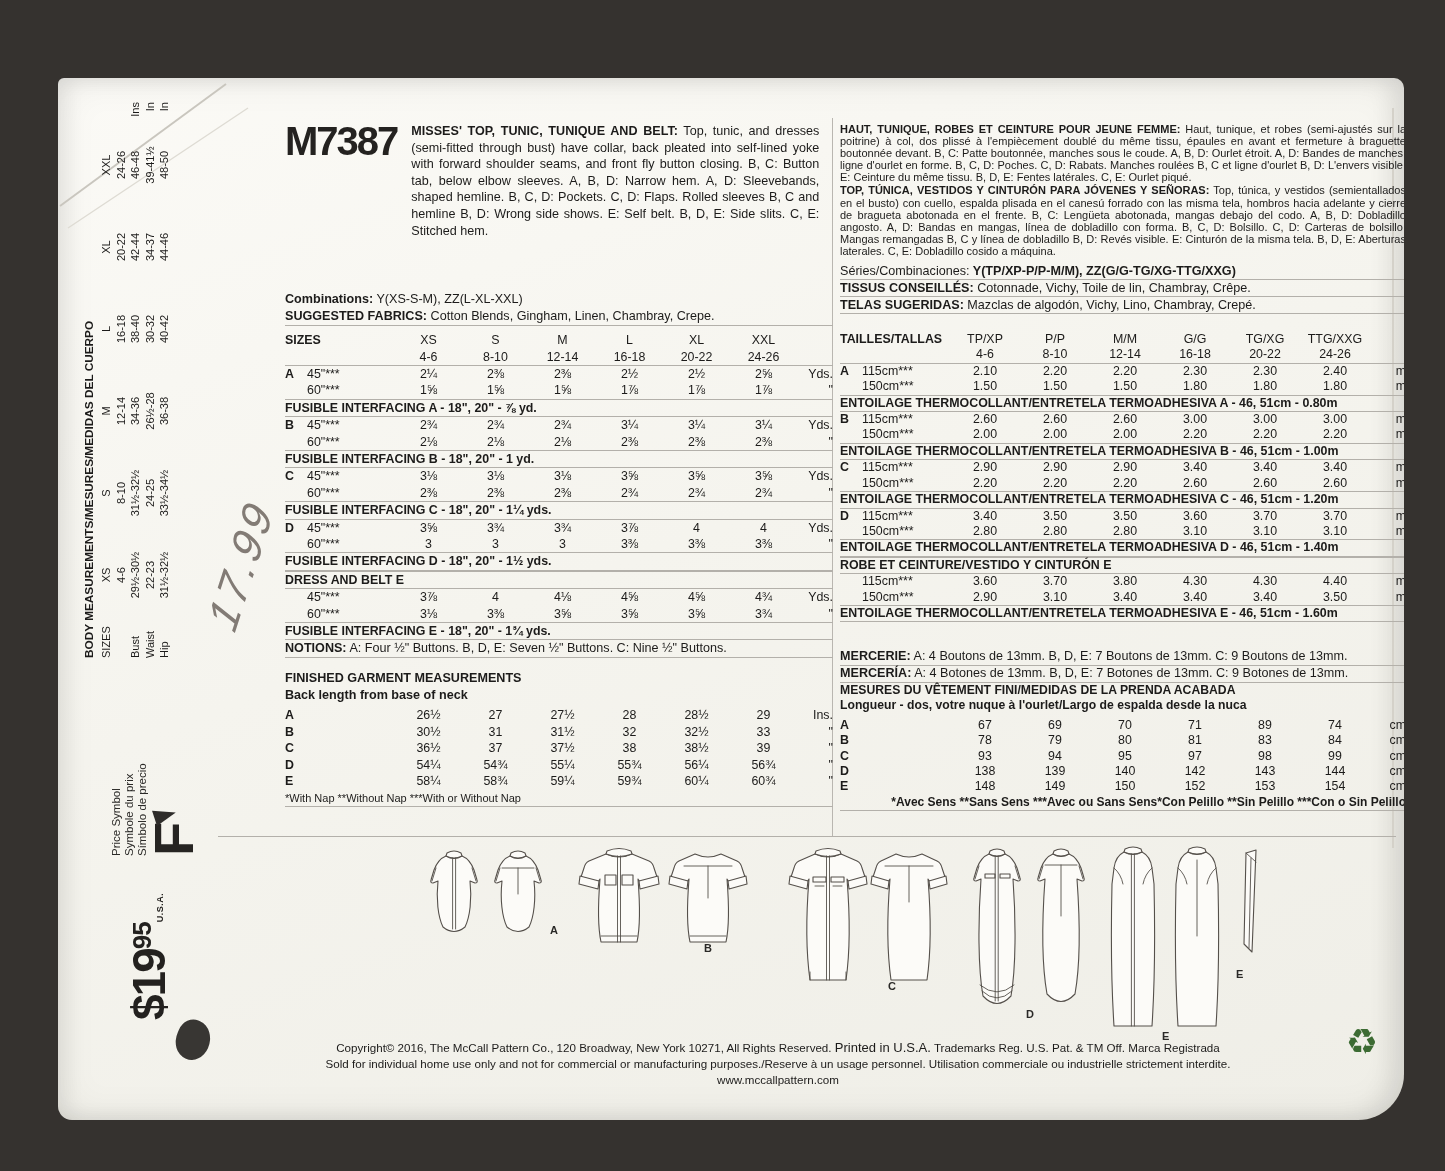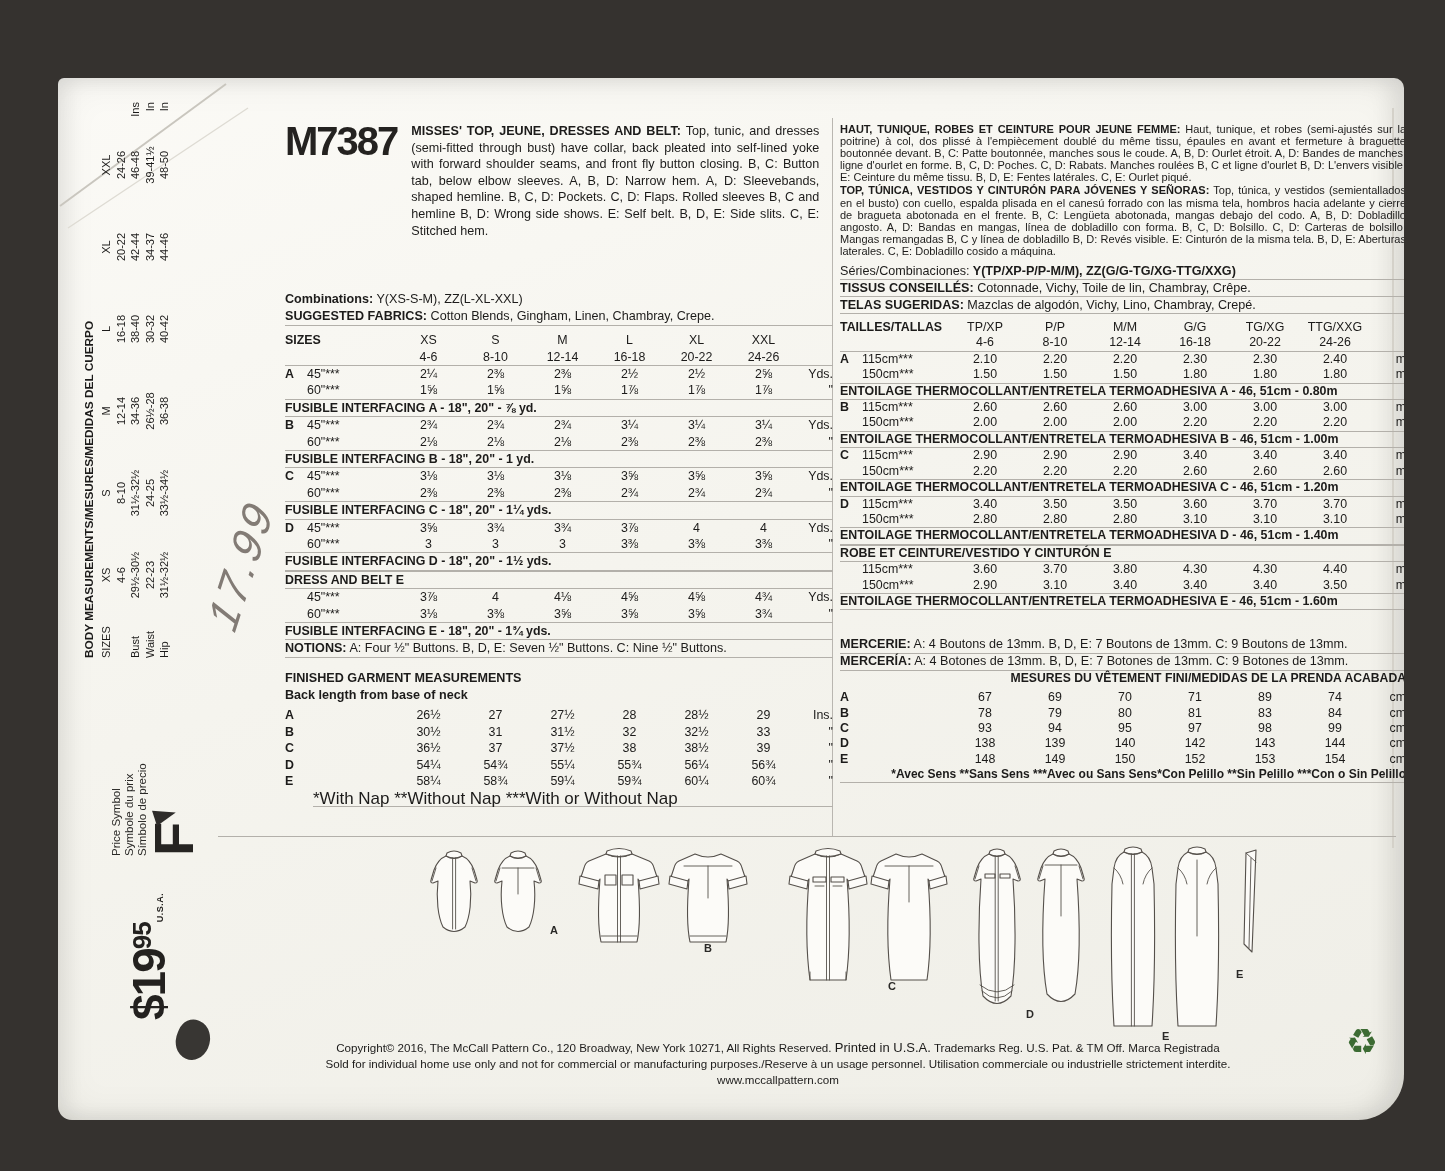--- a/index.html
+++ b/index.html
@@ -51,21 +51,21 @@
   .main-table{font-size:12.4px;margin-top:4px;}
   .main-table .trow{display:flex;align-items:baseline;line-height:16.4px;white-space:nowrap;}
   #col-fr .main-table .trow{line-height:15.4px;}
   .main-table .tc{overflow:visible;}
   .main-table .tc0{width:22px;font-weight:bold;}
   .main-table .tc1{width:88px;}
   .main-table .tc2,.main-table .tc3,.main-table .tc4,.main-table .tc5,.main-table .tc6,.main-table .tc7{flex:1;text-align:center;}
   .main-table .tc8{width:36px;text-align:right;}
   .main-table .sect{font-weight:bold;border-top:1px solid #b3b0aa;border-bottom:1px solid #b3b0aa;}
   .main-table .rule{border-bottom:1px solid #b3b0aa;}
-  .note-line{font-size:17px;line-height:15px;margin-top:2px;margin-left:28px;}
+  .note-line{font-size:11px;line-height:15px;margin-top:2px;}
   .ruled{border-top:1px solid #b3b0aa;}
   .ruled-b{border-bottom:1px solid #b3b0aa;}
   .sect-title{font-weight:bold;font-size:12.6px;line-height:16.4px;}
   #fr-notes{display:flex;justify-content:flex-end;font-size:12px;line-height:15px;border-bottom:1px solid #b3b0aa;font-weight:bold;}
   #full-rule{position:absolute;left:160px;top:758px;width:1178px;height:1px;background:#b3b0aa;}
   
   #sketch-strip{position:absolute;left:360px;top:766px;width:860px;height:200px;}
   .sk{position:absolute;}
   .sk path,.sk rect{fill:#fcfbf8;stroke:#55504b;stroke-width:1.1;stroke-linejoin:round;stroke-linecap:round;}
   .sk .ln{fill:none;stroke-width:.9;}
@@ -162,21 +162,21 @@
     <div id="corner-mark"></div>
     <div id="ink-blob"></div>
 
     <div id="divider"></div>
     <div id="edge-line"></div>
 
     <div id="col-en">
       <div id="pattern-header">
         <div id="pattern-number">M7387</div>
         <div id="desc-en" class="para">
-          <span class="b">MISSES' TOP, JEUNE, DRESSES AND BELT:</span>
+          <span class="b">MISSES' TOP, TUNIC, TUNIQUE AND BELT:</span>
           <span>Top, tunic, and dresses (semi-fitted through bust) have collar, back pleated into self-lined yoke with forward shoulder seams, and front fly button closing. B, C: Button tab, below elbow sleeves. A, B, D: Narrow hem. A, D: Sleevebands, shaped hemline. B, C, D: Pockets. C, D: Flaps. Rolled sleeves B, C and hemline B, D: Wrong side shows. E: Self belt. B, D, E: Side slits. C, E: Stitched hem.</span>
         </div>
       </div>
 
       <div class="inline-line" style="margin-top:52px;">
         <span class="b">Combinations:</span><span> Y(XS-S-M), ZZ(L-XL-XXL)</span>
       </div>
       <div class="inline-line ruled-b">
         <span class="b">SUGGESTED FABRICS:</span><span> Cotton Blends, Gingham, Linen, Chambray, Crepe.</span>
       </div>
@@ -401,21 +401,21 @@
       <div class="inline-line" style="margin-top:6px;line-height:16px;">
         <span>Séries/Combinaciones:</span><span class="b"> Y(TP/XP-P/P-M/M), ZZ(G/G-TG/XG-TTG/XXG)</span>
       </div>
       <div class="inline-line ruled" style="line-height:16px;">
         <span class="b">TISSUS CONSEILLÉS:</span><span> Cotonnade, Vichy, Toile de lin, Chambray, Crêpe.</span>
       </div>
       <div class="inline-line ruled ruled-b" style="line-height:16px;">
         <span class="b">TELAS SUGERIDAS:</span><span> Mazclas de algodón, Vichy, Lino, Chambray, Crepé.</span>
       </div>
 
-      <div class="main-table" style="margin-top:6px;">
+      <div class="main-table" style="margin-top:18px;">
           <div class="trow">
             <span class="tc tc0">TAILLES/TALLAS</span>
             <span class="tc tc1"></span>
             <span class="tc tc2">TP/XP</span>
             <span class="tc tc3">P/P</span>
             <span class="tc tc4">M/M</span>
             <span class="tc tc5">G/G</span>
             <span class="tc tc6">TG/XG</span>
             <span class="tc tc7">TTG/XXG</span>
             <span class="tc tc8"></span>
@@ -549,21 +549,22 @@
           <div class="trow sect">ENTOILAGE THERMOCOLLANT/ENTRETELA TERMOADHESIVA E - 46, 51cm - 1.60m</div>
         </div>
 
       <div class="inline-line ruled-b" style="line-height:15.6px;margin-top:27px;">
         <span class="b">MERCERIE:</span><span> A: 4 Boutons de 13mm. B, D, E: 7 Boutons de 13mm. C: 9 Boutons de 13mm.</span>
       </div>
       <div class="inline-line ruled-b" style="line-height:15.6px;">
         <span class="b">MERCERÍA:</span><span> A: 4 Botones de 13mm. B, D, E: 7 Botones de 13mm. C: 9 Botones de 13mm.</span>
       </div>
 
-      <div class="sect-title" style="font-size:12.2px;line-height:15.6px;text-align:right;">MESURES DU VÊTEMENT FINI/MEDIDAS DE LA PRENDA ACABADA</div>
+      <div class="sect-title" style="font-size:12.2px;line-height:15.6px;">MESURES DU VÊTEMENT FINI/MEDIDAS DE LA PRENDA ACABADA</div>
+      <div class="sect-title" style="font-size:12.2px;line-height:15.6px;">Longueur - dos, votre nuque à l'ourlet/Largo de espalda desde la nuca</div>
       <div class="main-table">
           <div class="trow">
             <span class="tc tc0">A</span>
             <span class="tc tc1"></span>
             <span class="tc tc2">67</span>
             <span class="tc tc3">69</span>
             <span class="tc tc4">70</span>
             <span class="tc tc5">71</span>
             <span class="tc tc6">89</span>
             <span class="tc tc7">74</span>

